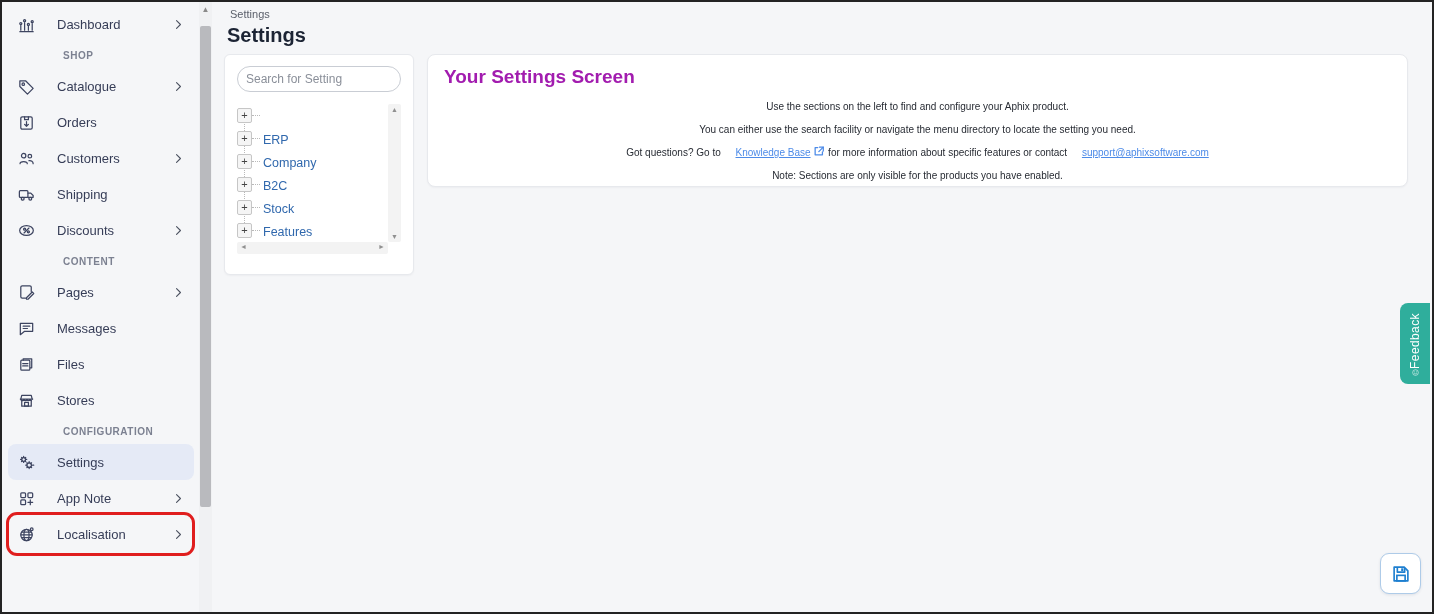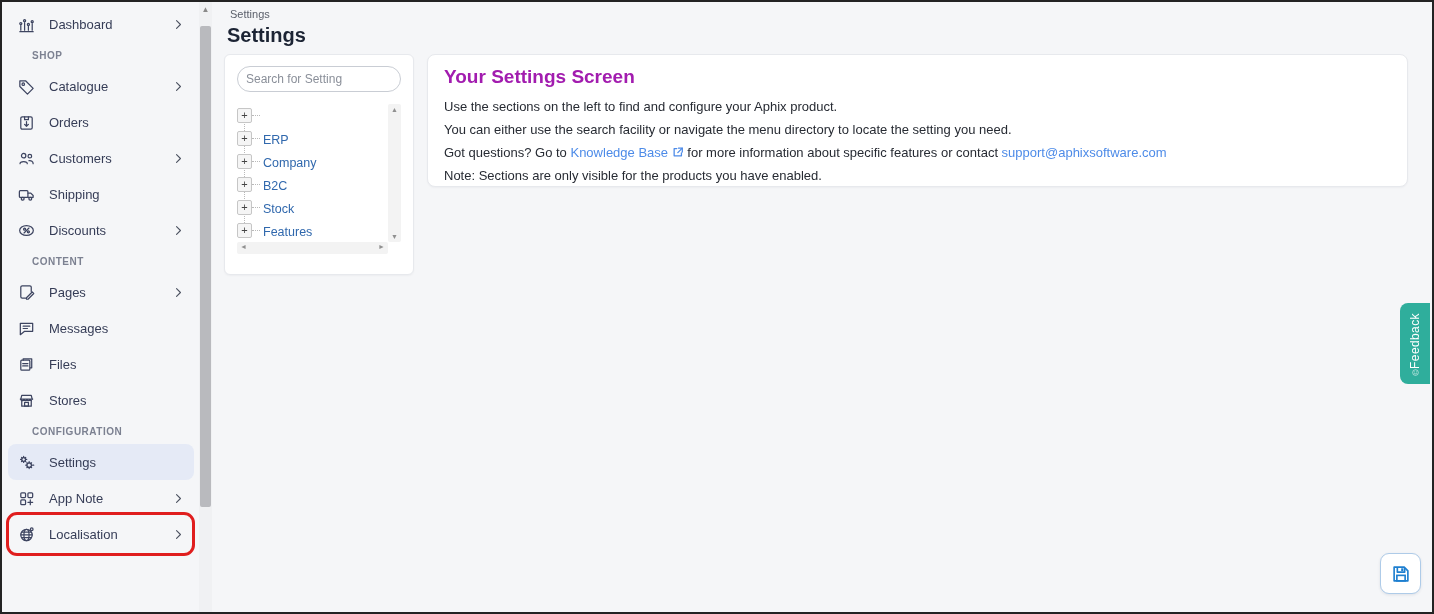--- a/index.html
+++ b/index.html
@@ -7,31 +7,31 @@
   body { font-family: "Liberation Sans", sans-serif; }
   .frame {
     position: relative; width: 1434px; height: 614px;
     background: #f5f6f8; border: 2px solid #232323; overflow: hidden;
   }
 
   
   .sidebar { position:absolute; left:0; top:0; width:197px; height:100%; padding-top:4px; }
   .nav-item {
     display:flex; align-items:center; height:36px; margin:0 5px 0 6px;
-    padding:0 8px 0 8px; gap:13px; font-size:13px; color:#363d57; cursor:pointer;
+    padding:0 8px 0 8px; gap:21px; font-size:13px; color:#363d57; cursor:pointer;
     border-radius:8px;
   }
   .nav-item .ico { width:20px; height:20px; display:flex; align-items:center; justify-content:center; flex:0 0 20px; }
   .nav-item .ico svg { width:19px; height:19px; stroke:#3d4460; fill:none; stroke-width:1.3; stroke-linecap:round; stroke-linejoin:round; }
   .nav-item .chev { margin-left:auto; width:16px; height:16px; display:flex; align-items:center; justify-content:center; }
   .nav-item .chev svg { width:13px; height:13px; stroke:#4b5160; fill:none; stroke-width:1.7; stroke-linecap:round; stroke-linejoin:round; }
   .nav-item.active { background:#e5eaf6; }
   .section-label {
     height:26px; display:flex; align-items:center; padding-left:30px;
-    font-size:10px; font-weight:600; letter-spacing:.05em; color:#7c8191;
+    font-size:10px; font-weight:600; letter-spacing:.05em; color:#7c8191;margin-left:31px;
   }
   
   .side-scroll { position:absolute; left:197px; top:0; width:13px; height:614px; background:#f0f1f3; }
   .side-scroll .arrow-up { position:absolute; top:3px; left:0; width:13px; text-align:center; font-size:8px; color:#8a8a8a; }
   .side-scroll .thumb { position:absolute; left:1px; top:24px; width:11px; height:481px; background:#b9babe; border-radius:2px; }
   
   .annotation-rect {
     position:absolute; left:4px; top:510px; width:189px; height:44px;
     border:3px solid #e01e1e; border-radius:11px; pointer-events:none; z-index:6;
   }
@@ -69,22 +69,22 @@
   .tree-hscroll .a-l { position:absolute; left:3px; top:1px; font-size:7px; color:#909090; }
   .tree-hscroll .a-r { position:absolute; right:3px; top:1px; font-size:7px; color:#909090; }
 
   
   .info-card {
     position:absolute; left:215px; top:52px; right:24px; height:133px;
     background:#fff; border:1px solid #e7e9ed; border-radius:8px;
     box-shadow:0 1px 2px rgba(20,30,60,.04); padding:11px 16px; overflow:hidden;
   }
   .info-card h2 { font-size:19px; font-weight:700; color:#a21caf; margin-bottom:7px; }
-  .info-card p { font-size:13px; color:#272b33; line-height:23px; }
-  .info-card a { color:#4d8be8; cursor:pointer; }
+  .info-card p { font-size:10px; color:#272b33; line-height:23px;text-align:center; }
+  .info-card a { color:#4d8be8; text-decoration:underline; cursor:pointer;margin-left:12px; }
   .ext-ico svg { width:12px; height:12px; vertical-align:-1px; stroke:#4d8be8; fill:none; stroke-width:1.5; stroke-linecap:round; stroke-linejoin:round; }
 
   
   .feedback-tab {
     position:absolute; right:2px; top:301px; width:30px; height:81px;
     background:#2fae9c; border-radius:8px 0 0 8px; cursor:pointer; z-index:7;
     display:flex; flex-direction:column; align-items:center; justify-content:space-between;
     padding:10px 0 8px 0;
   }
   .feedback-label {

